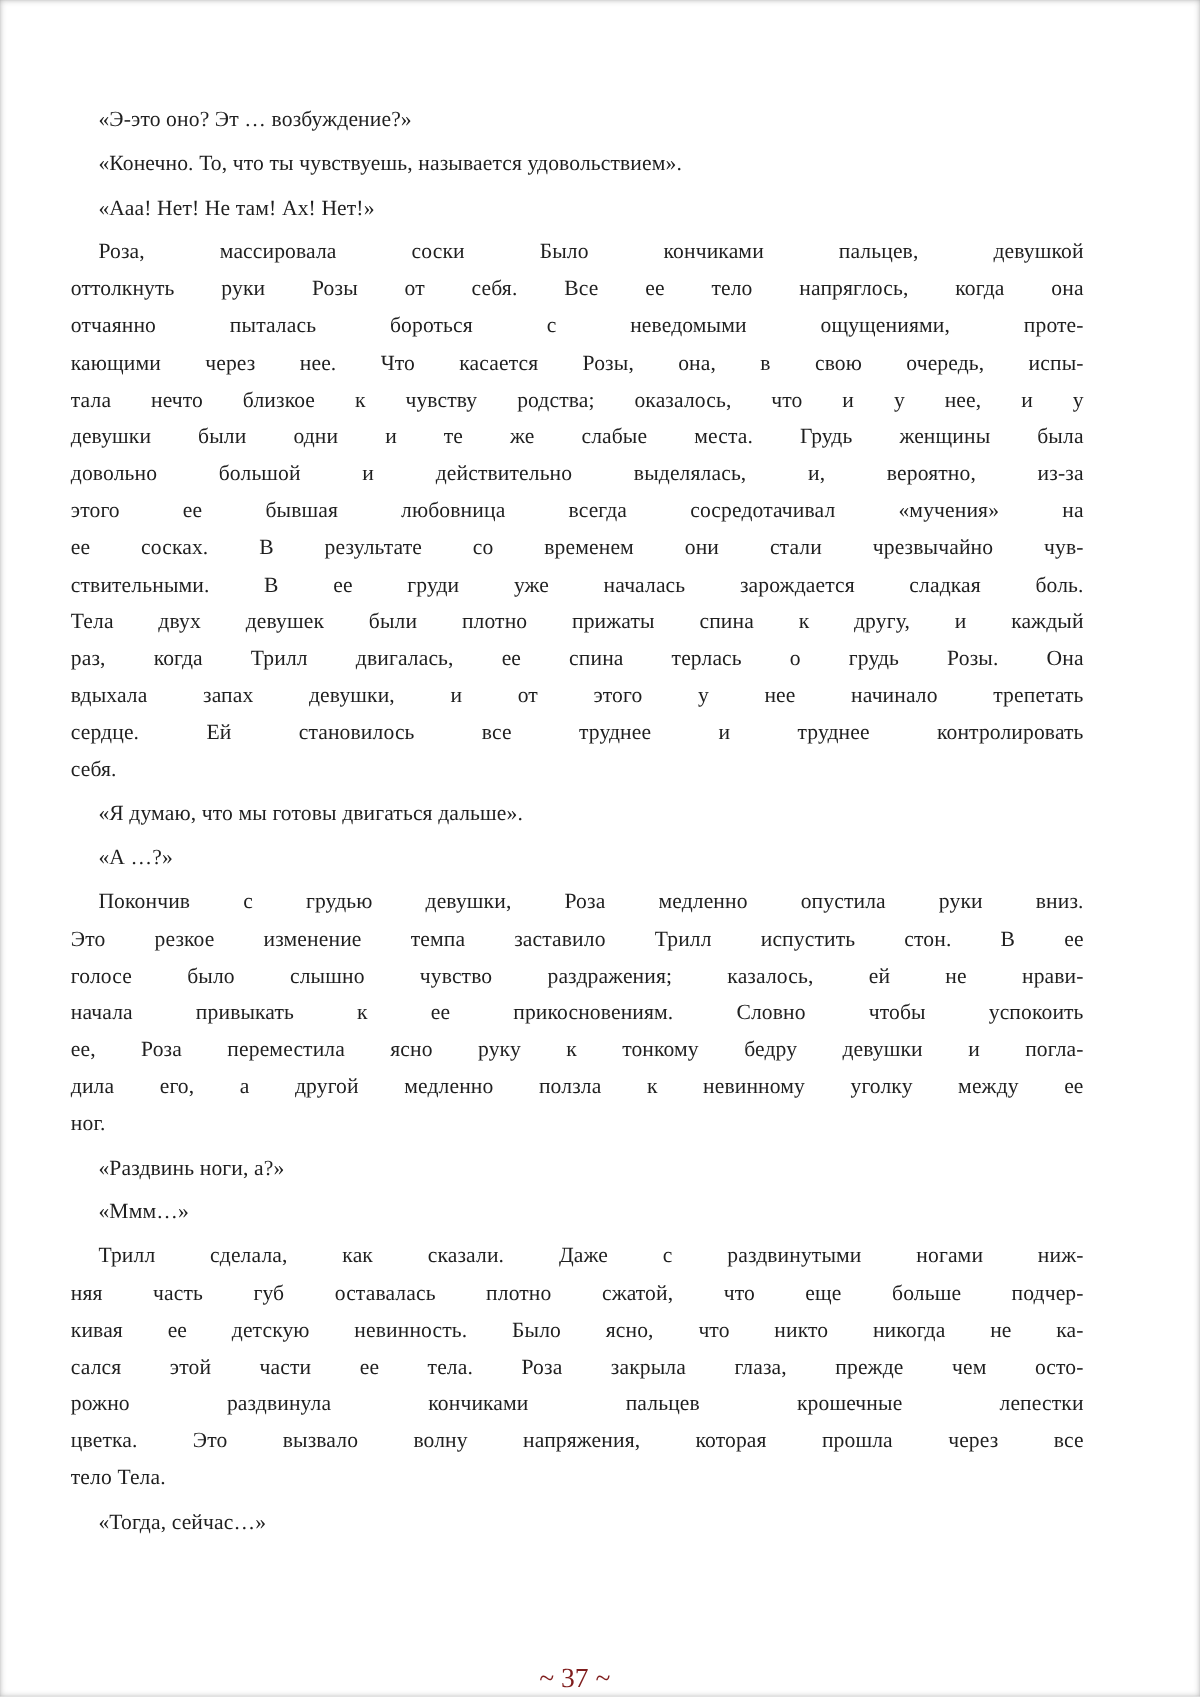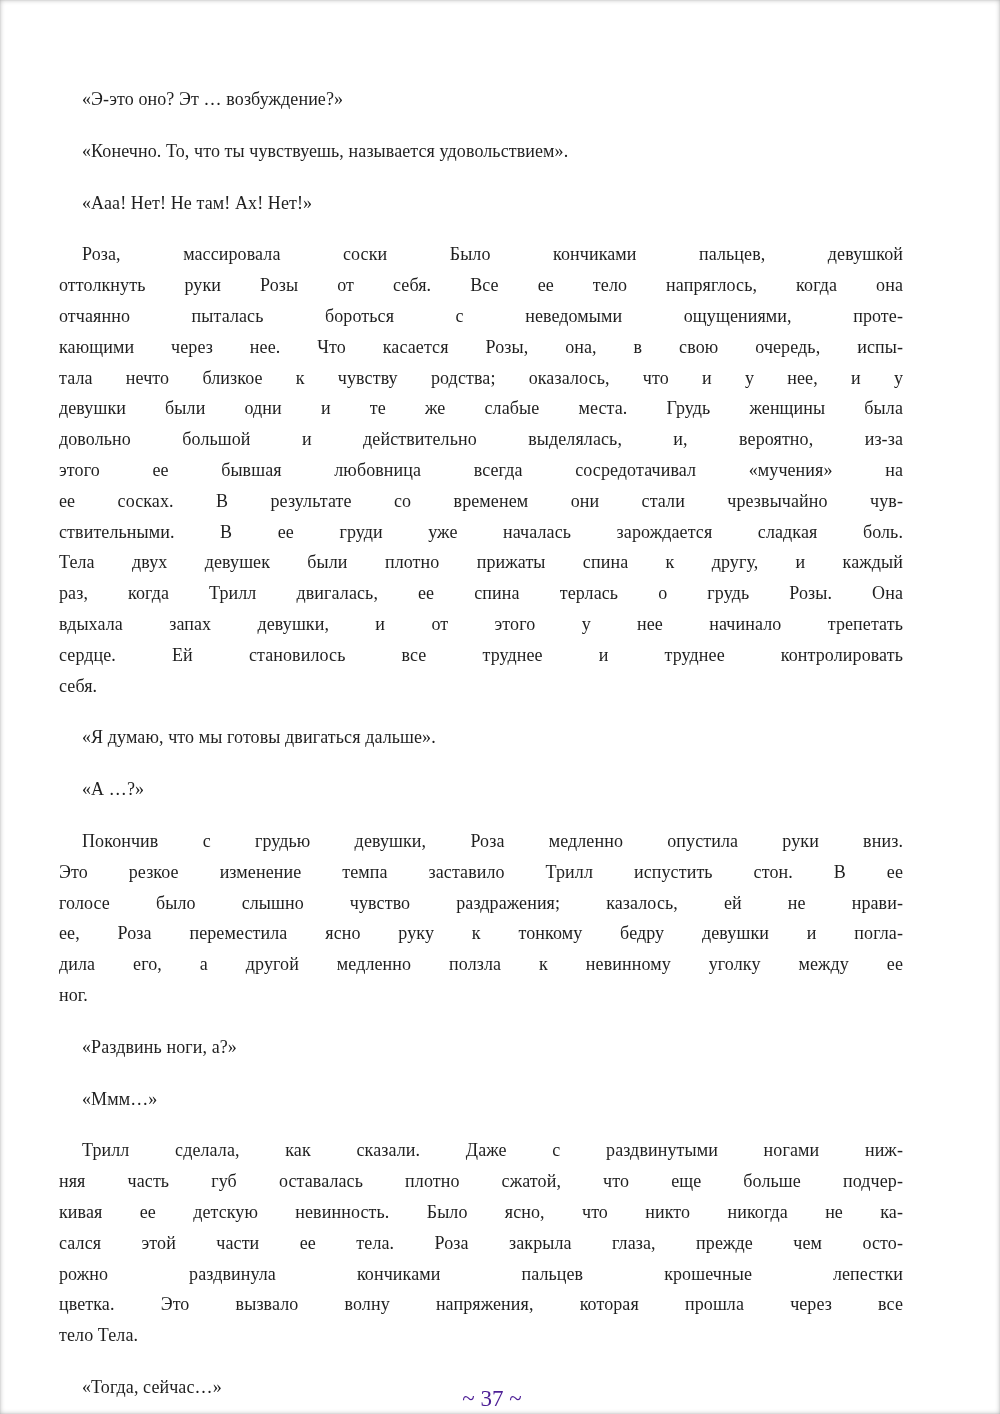--- a/index.html
+++ b/index.html
@@ -27,43 +27,43 @@
   .text-block {
     position: absolute;
     left: 59px;
     top: 84px;
     width: 844px;
     font-size: 18px;
     line-height: 30.8px;
     letter-spacing: 0.1px;
   }
   .para + .para {
-    margin-top: 21px;
+    margin-top: 6px;
   }
   .line {
     text-align: justify;
     text-align-last: justify;
     white-space: normal;
   }
   .line.last {
     text-align: justify;
     text-align-last: left;
   }
   .line.first {
     text-indent: 23px;
   }
   .footer {
     position: absolute;
-    left: 70px;
+    left: 57px;
     top: 1384px;
     width: 844px;
     text-align: center;
     font-size: 23px;
     line-height: 30px;
-    color: #4c1d95;
+    color: #7f1d1d;
   }
 </style>
 </head>
 <body>
 
 <div class="page">
   <div class="text-block">
       <div class="para">
         <div class="line first last">«Э-это оно? Эт … возбуждение?»</div>
       </div>
@@ -93,20 +93,21 @@
       <div class="para">
         <div class="line first last">«Я думаю, что мы готовы двигаться дальше».</div>
       </div>
       <div class="para">
         <div class="line first last">«А …?»</div>
       </div>
       <div class="para">
         <div class="line first">Покончив с грудью девушки, Роза медленно опустила руки вниз.</div>
         <div class="line">Это резкое изменение темпа заставило Трилл испустить стон. В ее</div>
         <div class="line">голосе было слышно чувство раздражения; казалось, ей не нрави-</div>
+        <div class="line">начала привыкать к ее прикосновениям. Словно чтобы успокоить</div>
         <div class="line">ее, Роза переместила ясно руку к тонкому бедру девушки и погла-</div>
         <div class="line">дила его, а другой медленно ползла к невинному уголку между ее</div>
         <div class="line last">ног.</div>
       </div>
       <div class="para">
         <div class="line first last">«Раздвинь ноги, а?»</div>
       </div>
       <div class="para">
         <div class="line first last">«Ммм…»</div>
       </div>

